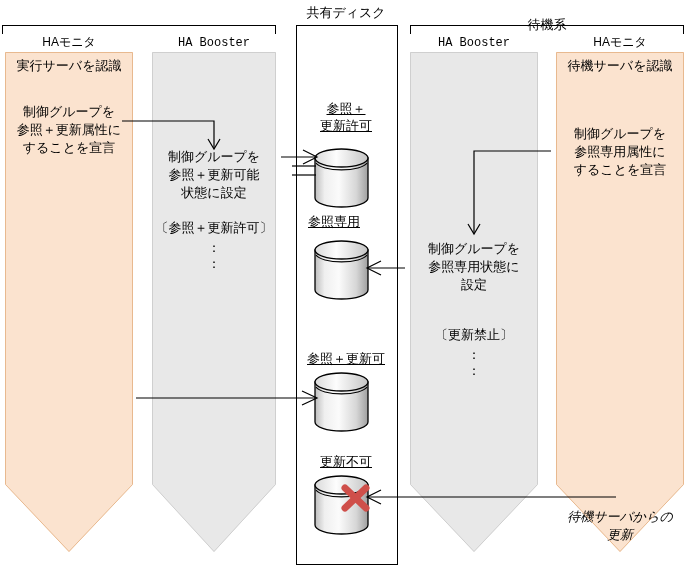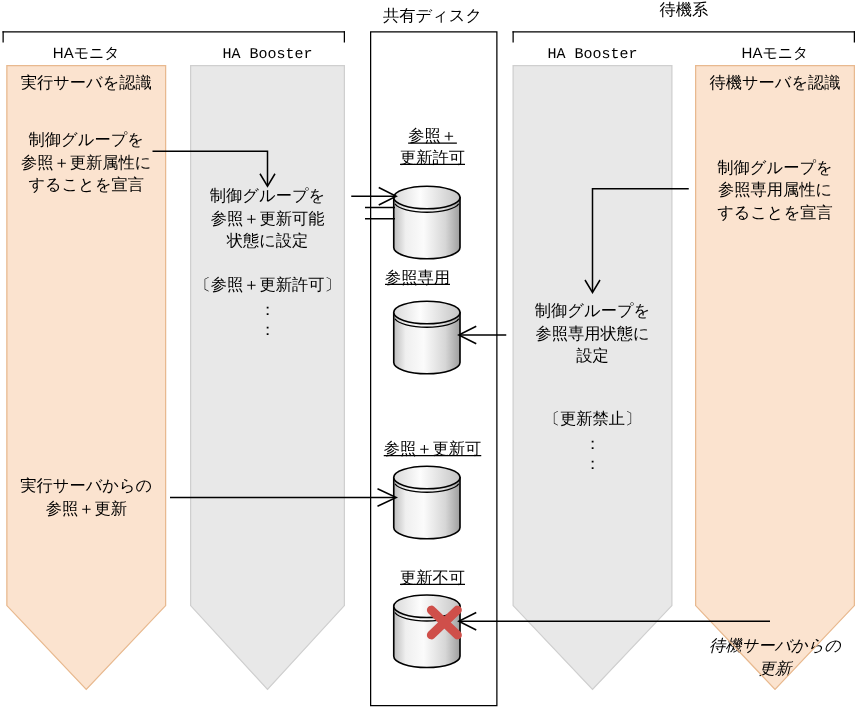--- a/index.html
+++ b/index.html
@@ -63,35 +63,33 @@
 </style>
 </head>
 <body>
 
 <div id="stage">
 
   <div class="bracket" style="left:2px;top:25px;width:272px;"></div>
 
   <div class="group-title" style="left:294px;top:5px;width:104px;">共有ディスク</div>
 
-  <div class="group-title" style="left:410px;top:0;width:274px;">待機系</div>
+  <div class="group-title" style="left:410px;top:17px;width:274px;">待機系</div>
   <div class="bracket" style="left:410px;top:25px;width:272px;"></div>
 
   <div class="lane-head jp" style="left:5px;top:35px;width:128px;">HAモニタ</div>
   <div class="lane-head" style="left:152px;top:36px;width:124px;">HA Booster</div>
   <div class="lane-head" style="left:410px;top:36px;width:128px;">HA Booster</div>
   <div class="lane-head jp" style="left:556px;top:35px;width:128px;">HAモニタ</div>
 
   <div class="lane orange" style="left:5px;top:52px;width:128px;height:500px;"></div>
   <div class="lane-text" style="left:5px;top:57px;width:128px;">実行サーバを認識</div>
   <div class="lane-text" style="left:0px;top:103px;width:138px;">制御グループを
 参照＋更新属性に
 することを宣言</div>
-  <div class="lane-text" style="left:2px;top:380px;width:134px;">実行サーバからの
-参照＋更新</div>
 
   <div class="lane gray" style="left:152px;top:52px;width:124px;height:500px;"></div>
   <div class="lane-text" style="left:150px;top:148px;width:128px;">制御グループを
 参照＋更新可能
 状態に設定</div>
   <div class="lane-text" style="left:150px;top:219px;width:128px;">〔参照＋更新許可〕</div>
   <div class="vdots" style="left:150px;top:240px;width:128px;line-height:16px;white-space:pre-line;">：
 ：</div>
 
   <div class="lane gray" style="left:410px;top:52px;width:128px;height:500px;"></div>

